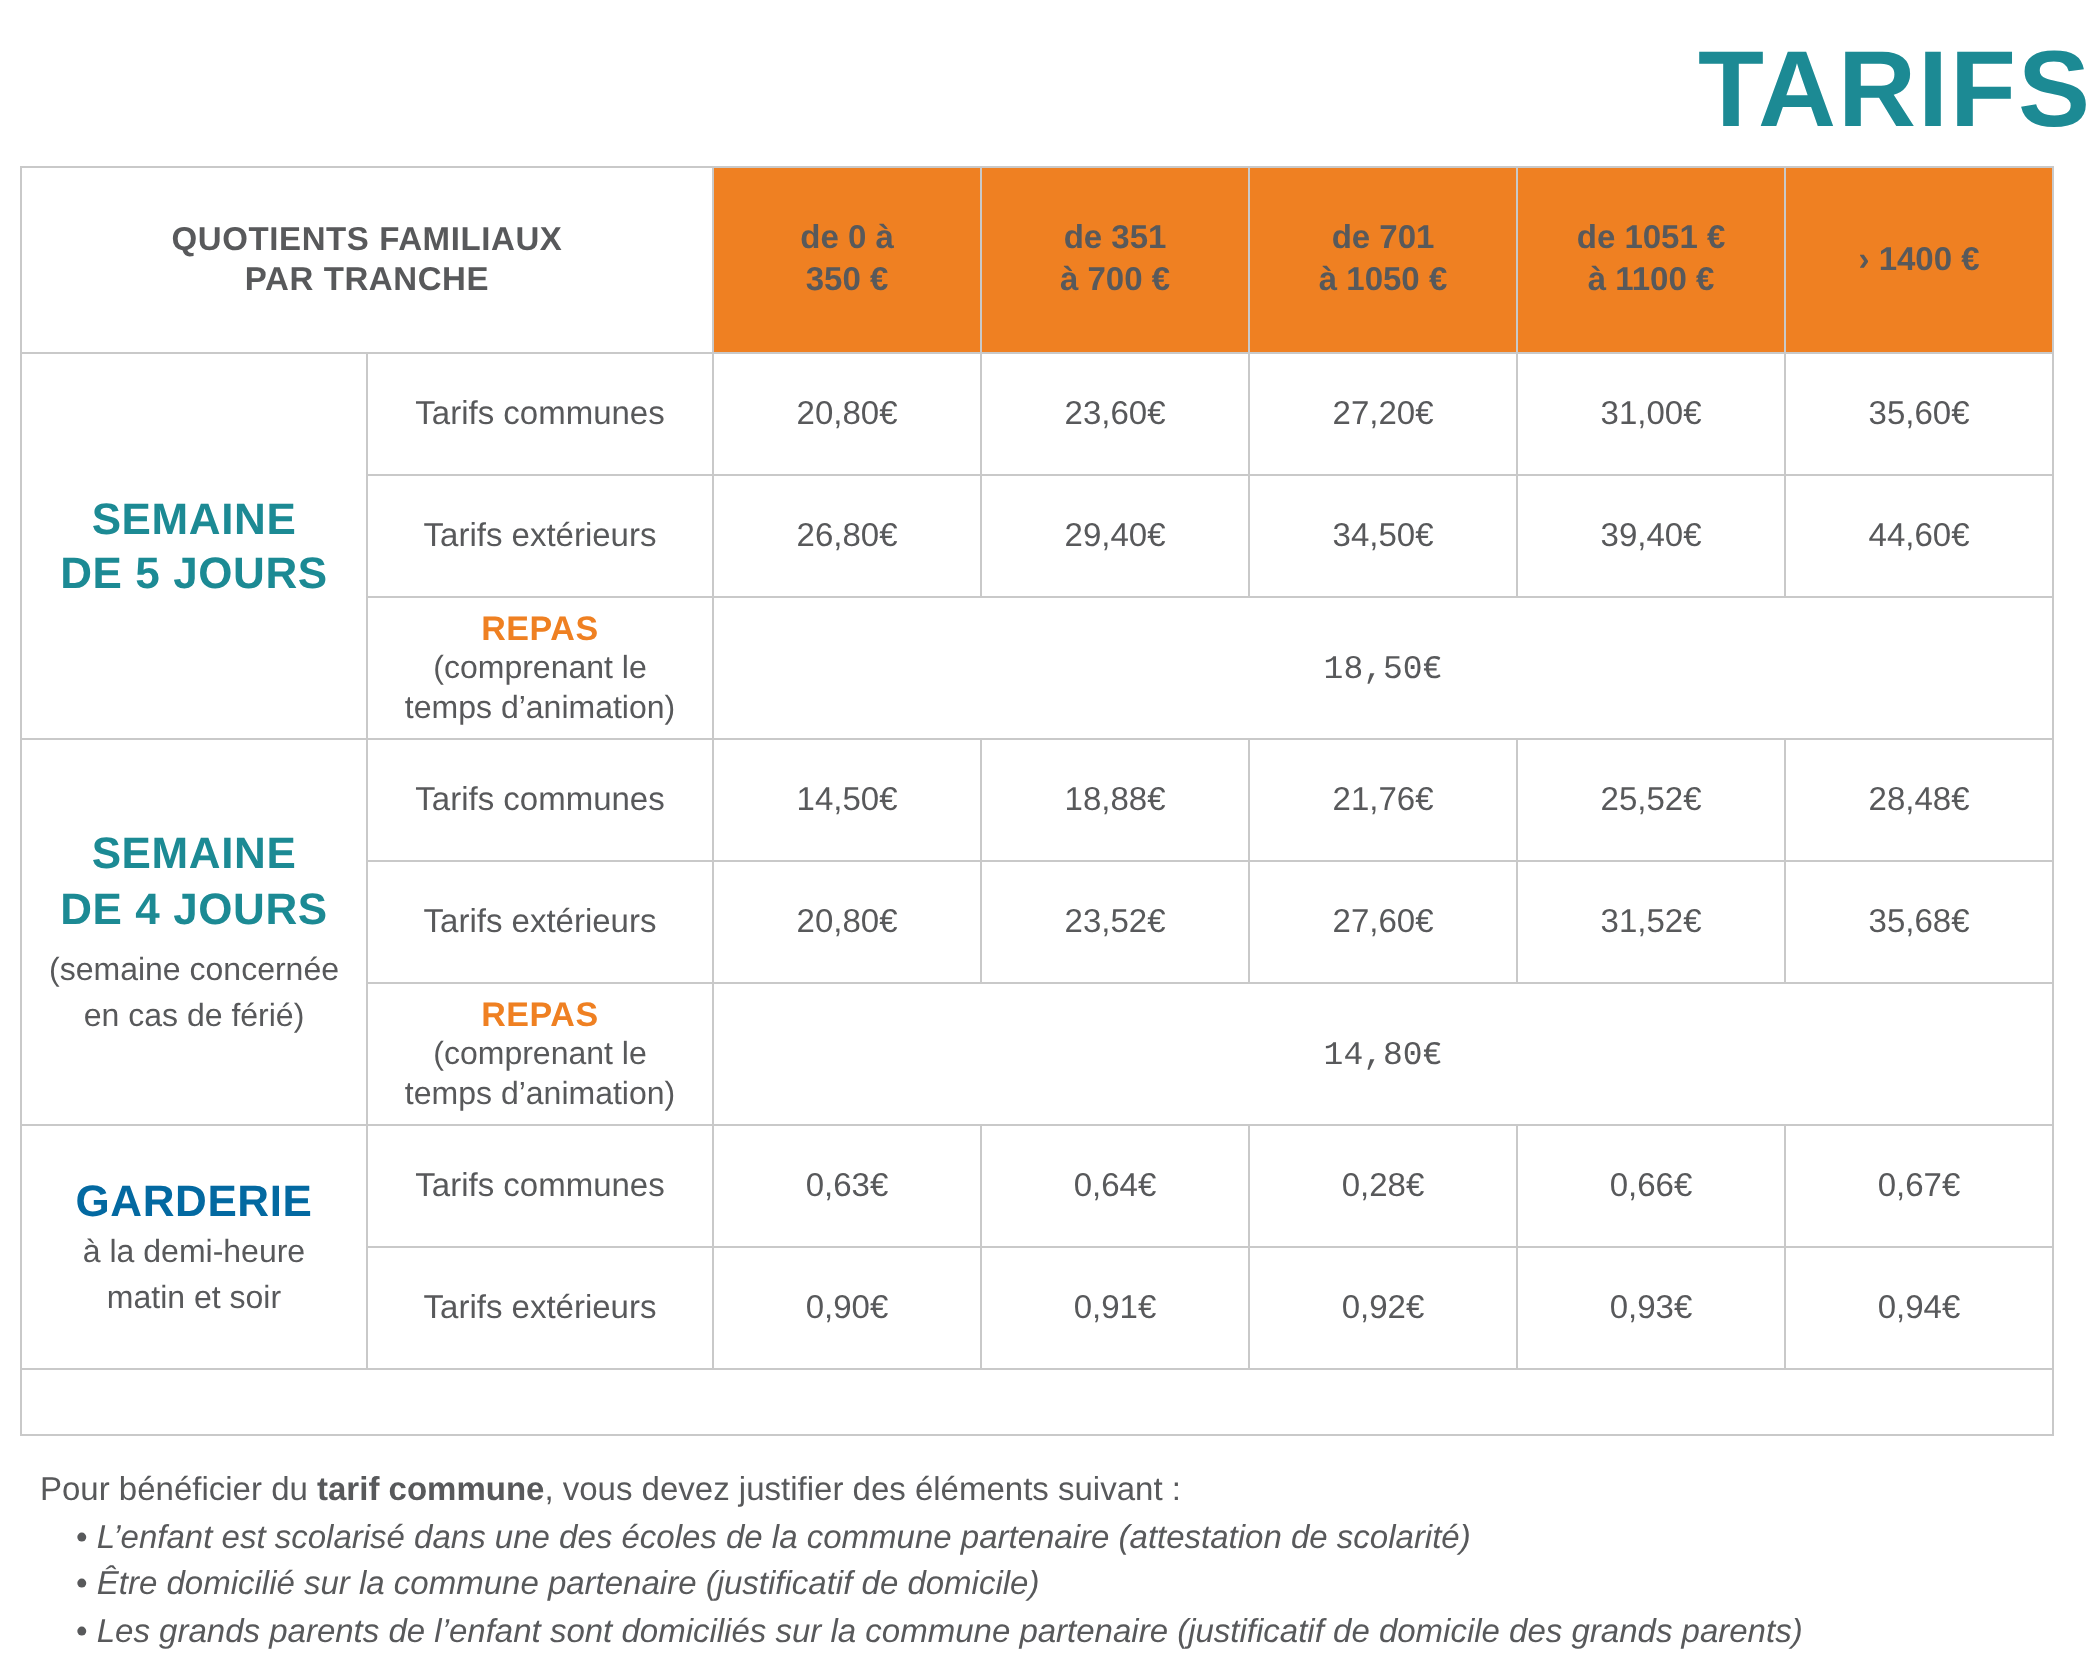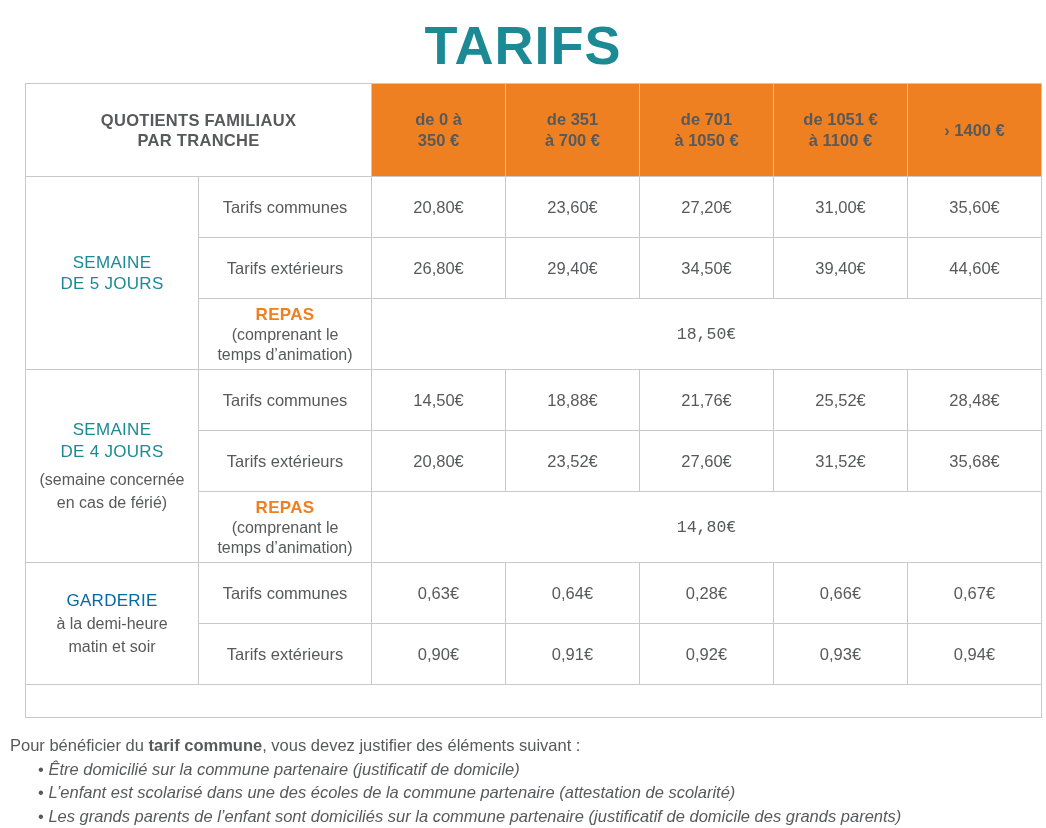--- a/index.html
+++ b/index.html
@@ -17,33 +17,33 @@
 
   .page {
     position: relative;
     width: 1046px;
     height: 828px;
     box-sizing: border-box;
   }
 
   
   .title {
-    text-align: center;
+    text-align: right;
     font-size: 54px;
     font-weight: bold;
     letter-spacing: 1px;
     color: #1c8a94;
     padding-top: 16px;
     padding-bottom: 8px;
     line-height: 1.1;
   }
 
   
   .table-wrap {
-    margin: 0 10px 0 25px;
+    margin: 0 10px 0 10px;
     width: 1016px;
   }
   table.tarifs {
     border-collapse: collapse;
     table-layout: fixed;
     width: 1016px;
     border: 1px solid #b3b3b3;
   }
   table.tarifs td {
     border: 1px solid #c9c9c9;
@@ -81,22 +81,22 @@
     border-bottom: 1px solid #ef8022;
   }
 
   
   td.cat {
     font-size: 16px;
     line-height: 1.3;
     padding: 6px 4px;
   }
   .cat-title {
-    font-weight: normal;
-    font-size: 17px;
+    font-weight: bold;
+    font-size: 22px;
     letter-spacing: 0.3px;
     line-height: 1.25;
     display: block;
   }
   .cat-title.teal { color: #1c8a94; }
   .cat-title.orange { color: #0369a1; }
   .cat-sub {
     display: block;
     font-size: 16px;
     line-height: 1.3;
@@ -135,21 +135,21 @@
   tr.blank td { height: 24px; border-top: 1px solid #c9c9c9; }
 
   
   .footer {
     margin: 0 10px;
     padding-top: 16px;
     font-size: 16.5px;
     line-height: 1.42;
     color: #58595b;
   }
-  .footer .lead { margin: 0 0 0 0; }
+  .footer .lead { margin: 0 0 0 10px; }
   .footer .lead b { font-weight: bold; color: #58595b; }
   .footer ul {
     list-style: none;
     margin: 0;
     padding: 0 0 0 28px;
   }
   .footer li {
     font-style: italic;
     margin: 0;
     line-height: 1.42;
@@ -291,20 +291,20 @@
           <td colspan="7"></td>
         </tr>
 
       </tbody>
     </table>
   </div>
 
   <div class="footer">
     <p class="lead"><span>Pour bénéficier du </span><b>tarif commune</b><span>, vous devez justifier des éléments suivant :</span></p>
     <ul>
+      <li>L’enfant est scolarisé dans une des écoles de la commune partenaire (attestation de scolarité)</li>
       <li>Être domicilié sur la commune partenaire (justificatif de domicile)</li>
-      <li>L’enfant est scolarisé dans une des écoles de la commune partenaire (attestation de scolarité)</li>
       <li>Les grands parents de l’enfant sont domiciliés sur la commune partenaire (justificatif de domicile des grands parents)</li>
     </ul>
 
   </div>
 
 </div>
 
 </body></html>

